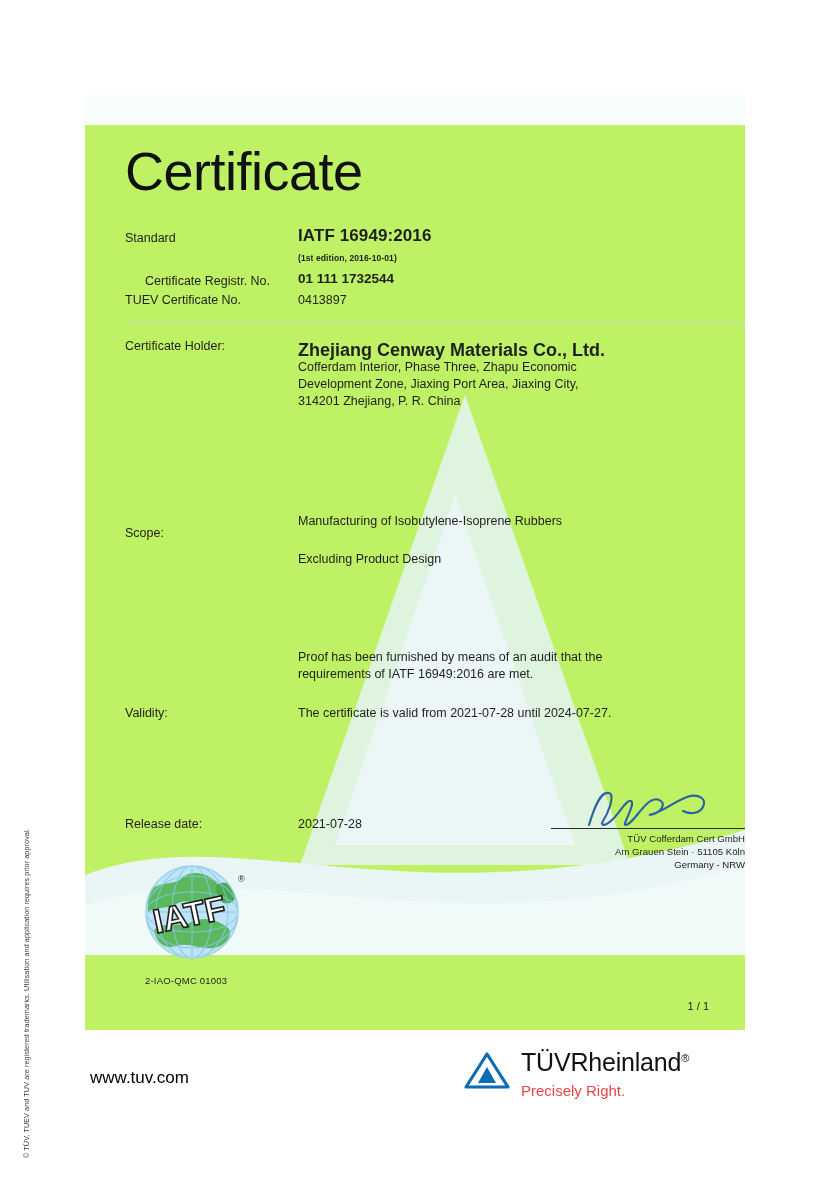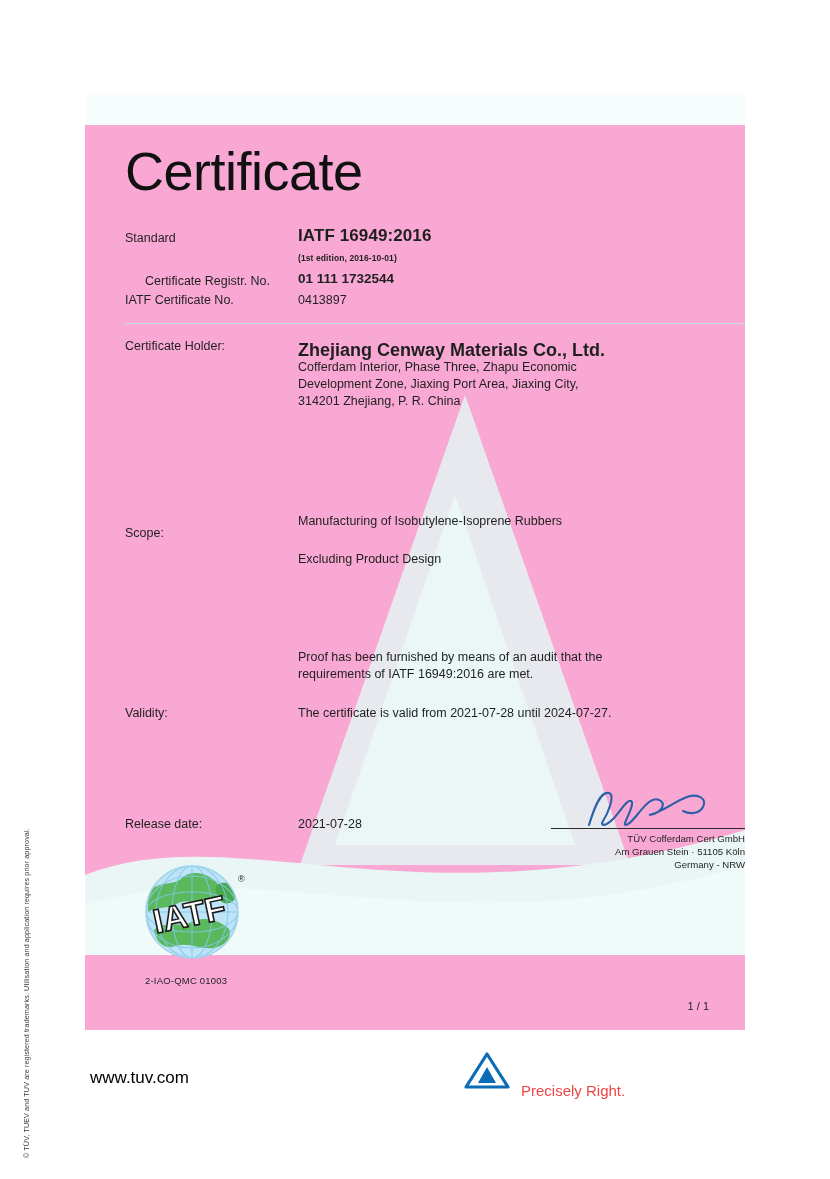--- a/index.html
+++ b/index.html
@@ -39,21 +39,21 @@
     white-space: nowrap;
   }
 
   
   #cert {
     position: absolute;
     left: 85px;
     top: 95px;
     width: 660px;
     height: 935px;
-    background: #f9a8d4;
+    background: #bef264;
     overflow: hidden;
   }
 
   
   .wm-tri {
     position: absolute;
     left: 215px;
     top: 300px;
     width: 0; height: 0;
     border-left: 165px solid transparent;
@@ -255,21 +255,21 @@
 
       <div class="title">Certificate</div>
 
       <div class="lbl" style="left:40px; top:135px;">Standard</div>
       <div class="val big" style="left:213px; top:130px;">IATF 16949:2016</div>
       <div class="val tiny" style="left:213px; top:158px;">(1st edition, 2016-10-01)</div>
 
       <div class="lbl" style="left:40px; top:178px;margin-left:20px;">Certificate Registr. No.</div>
       <div class="val bold" style="left:213px; top:175px; font-size:13.5px;">01 111 1732544</div>
 
-      <div class="lbl" style="left:40px; top:197px;">IATF Certificate No.</div>
+      <div class="lbl" style="left:40px; top:197px;">TUEV Certificate No.</div>
       <div class="val" style="left:213px; top:197px;">0413897</div>
 
       <div class="divider"></div>
 
       <div class="lbl" style="left:40px; top:243px;">Certificate Holder:</div>
       <div class="val bold" style="left:213px; top:243px; font-size:18px;">Zhejiang Cenway Materials Co., Ltd.</div>
       <div class="val" style="left:213px; top:264px;">Cofferdam Interior, Phase Three, Zhapu Economic</div>
       <div class="val" style="left:213px; top:281px;">Development Zone, Jiaxing Port Area, Jiaxing City,</div>
       <div class="val" style="left:213px; top:298px;">314201 Zhejiang, P. R. China</div>
 
@@ -333,16 +333,17 @@
 
   <div class="footer-url">www.tuv.com</div>
 
   <div class="tuv-block">
     <div class="tuv-mark">
       <svg width="48" height="40" viewBox="0 0 48 40" xmlns="http://www.w3.org/2000/svg">
         <path d="M24,4 L45,37 L3,37 Z" fill="none" stroke="#0b6bb5" stroke-width="3.2" stroke-linejoin="round"></path>
         <path d="M24,17 L33,33 L15,33 Z" fill="#0b6bb5"></path>
       </svg>
     </div>
+    <div class="tuv-name"><span>TÜVRheinland</span><sup>®</sup></div>
     <div class="tuv-tag">Precisely Right.</div>
   </div>
 
 </div>
 
 </body></html>

